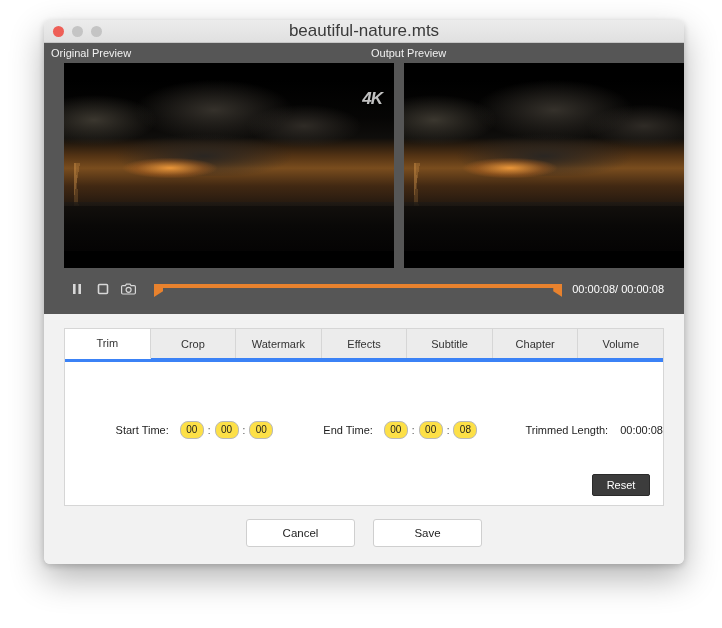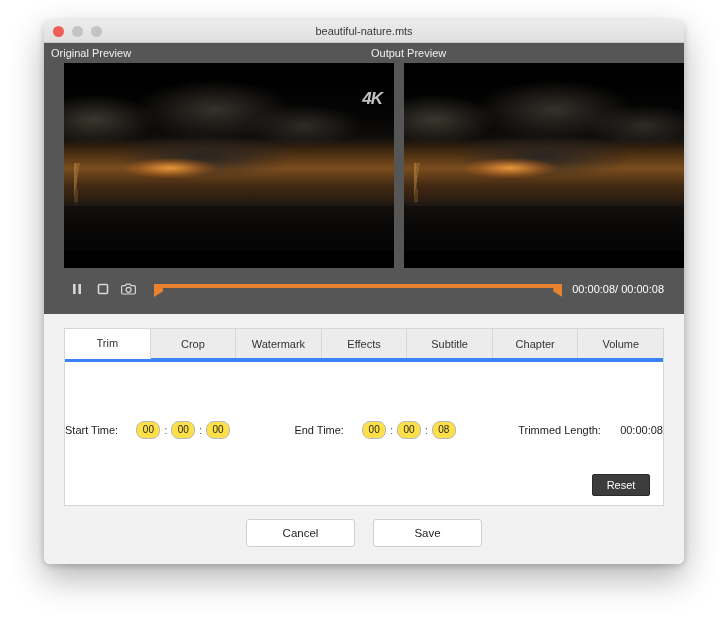--- a/index.html
+++ b/index.html
@@ -50,21 +50,21 @@
     border-radius: 50%;
     display: block;
   }
   .light.close  { background: #ee5f57; }
   .light.min    { background: #c4c4c4; }
   .light.max    { background: #c4c4c4; }
   .title-text {
     position: absolute;
     left: 0; right: 0;
     text-align: center;
-    font-size: 11px;
+    font-size: 17px;
     color: #3a3a3a;
     pointer-events: none;
   }
 
   
   .player {
     background: #565656;
     flex: none;
     padding-bottom: 4px;
   }
@@ -296,21 +296,21 @@
   .tabbody {
     flex: 1;
     position: relative;
   }
   .trim-row {
     position: absolute;
     left: 0; right: 0;
     top: 59px;
     display: flex;
     align-items: center;
-    justify-content: space-between;
+    justify-content: flex-end;
     gap: 4px;
     font-size: 11px;
     color: #1d1d1d;
   }
   .field-label { margin-right: 7px; }
   .time-group { display: flex; align-items: center; gap: 4px; }
   .time-box {
     width: 22px;
     height: 16px;
     border: 1px solid #b9b9b9;

